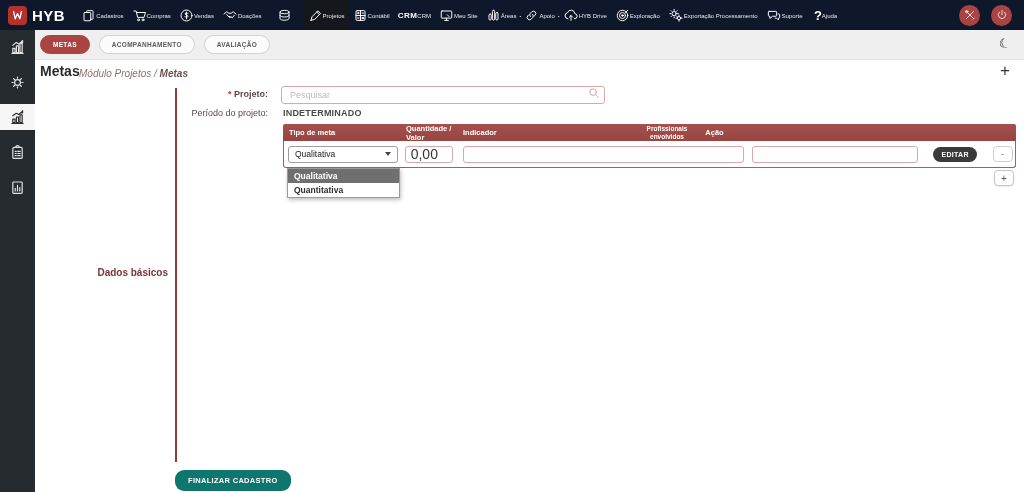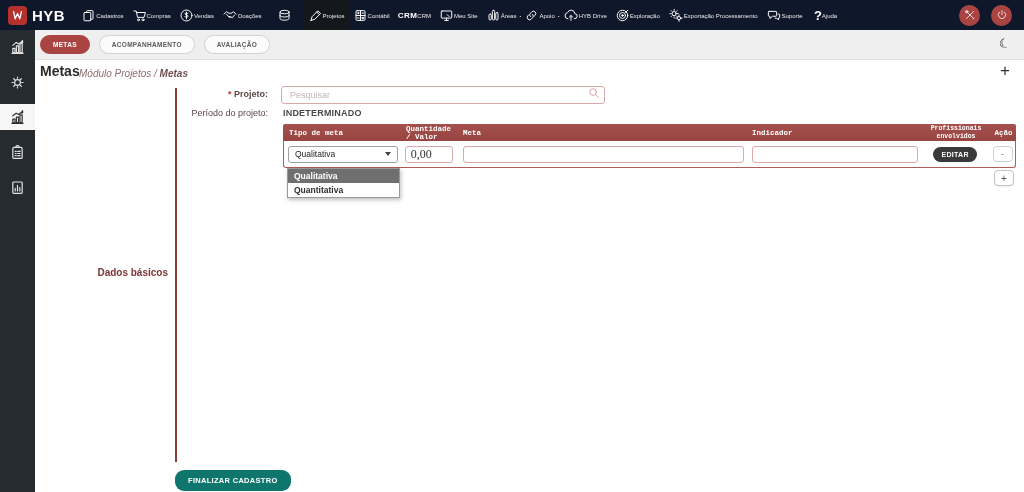--- a/index.html
+++ b/index.html
@@ -49,33 +49,33 @@
   .periodo-value { position:absolute; left:283px; top:108px; font-size:9px; font-weight:bold; color:#4a4a4a; letter-spacing:.2px; }
 
   .projeto-wrap { position:absolute; left:281px; top:84px; width:324px; height:18px; }
   .projeto-input { width:100%; height:100%; border:1px solid #d9a8a8; border-radius:3px; padding:0 22px 0 8px; font-size:9px; color:#555; font-family:"Liberation Sans",sans-serif; outline:none; }
   .projeto-input::placeholder { color:#c4b6b6; }
   .search-ico { position:absolute; right:5px; top:3px; }
 
   
   .gtable { position:absolute; left:283px; top:124px; width:733px; }
   .thead { display:flex; height:17px; background:linear-gradient(#a4504d,#984441); border-radius:2px 2px 0 0; align-items:center; color:#fff; font-weight:bold; font-size:7.5px; }
-  .th { padding-left:6px;font-family:Liberation Mono, monospace; }
+  .th { padding-left:6px; }
   .th-1 { width:117px; } .th-2 { width:57px; } .th-3 { width:289px; } .th-4 { width:175px; }
   .th-5 { width:70px; padding:0; text-align:center; font-size:6.5px; line-height:1.15; }
   .th-6 { width:25px; padding:0; text-align:center; }
   .trow { display:flex; height:27px; border:1px solid #b25a58; border-top:none; border-radius:0 0 3px 3px; align-items:center; background:#fff; }
   .td { display:flex; align-items:center; }
   .td-1 { width:117px; padding-left:4px; } .td-2 { width:57px; padding-left:4px; }
   .td-3 { width:289px; padding-left:5px; } .td-4 { width:175px; padding-left:6px; }
   .td-5 { width:70px; justify-content:center; } .td-6 { width:25px; justify-content:center; }
 
   .sel { width:110px; height:17px; background:#fff; border:1px solid #9e9e9e; border-radius:3px; display:flex; align-items:center; justify-content:space-between; padding:0 6px; font-size:8.5px; color:#222; cursor:pointer; }
   .sel-caret { width:0; height:0; border-left:3px solid transparent; border-right:3px solid transparent; border-top:4px solid #444; }
-  .cell-input { height:17px; border:1px solid #d9a8a8; border-radius:3px; font-size:12px; color:#333; padding:0 5px; outline:none; font-family:Liberation Serif, serif; }
+  .cell-input { height:17px; border:1px solid #d9a8a8; border-radius:3px; font-size:14px; color:#333; padding:0 5px; outline:none; font-family:Liberation Sans, sans-serif; }
   .qty-input { width:48px; } .meta-input { width:281px; } .ind-input { width:166px; }
   .editar-btn { background:#3a3a3a; color:#fff; border:none; border-radius:8px; font-size:7px; font-weight:bold; padding:4px 8px; letter-spacing:.3px; cursor:pointer; font-family:"Liberation Sans",sans-serif; }
   .minus-btn { width:20px; height:16px; background:#fff; border:1px solid #cfcfcf; border-radius:4px; font-size:9px; color:#777; display:flex; align-items:center; justify-content:center; cursor:pointer; }
 
   .dropdown { position:absolute; left:4px; top:44px; width:113px; background:#fff; border:1px solid #9a9a9a; box-shadow:1px 2px 4px rgba(0,0,0,.25); z-index:15; }
   .dd-opt { height:14px; display:flex; align-items:center; padding:0 6px; font-size:8.5px; font-weight:bold; color:#2e2e2e; background:#fff; cursor:pointer; }
   .dd-opt.hl { background:#6f6f6f; color:#fff; }
 
   .add-row-btn { position:absolute; left:994px; top:170px; width:20px; height:16px; background:#fff; border:1px solid #c4c4c4; border-radius:4px; font-size:10px; color:#555; display:flex; align-items:center; justify-content:center; cursor:pointer; box-shadow:0 1px 2px rgba(0,0,0,.08); }
 
@@ -330,21 +330,20 @@
     </svg>
 </div>
 
 <div class="lbl lbl-periodo">Período do projeto:</div>
 <div class="periodo-value">INDETERMINADO</div>
 
 <div class="gtable">
   <div class="thead">
     <div class="th th-1">Tipo de meta</div>
     <div class="th th-2">Quantidade / Valor</div>
-    <div class="th th-3">Meta</div>
     <div class="th th-4">Indicador</div>
     <div class="th th-5">Profissionais envolvidos</div>
     <div class="th th-6">Ação</div>
   </div>
   <div class="trow">
     <div class="td td-1">
       <div class="sel">
         <span>Qualitativa</span>
         <span class="sel-caret"></span>
       </div>

